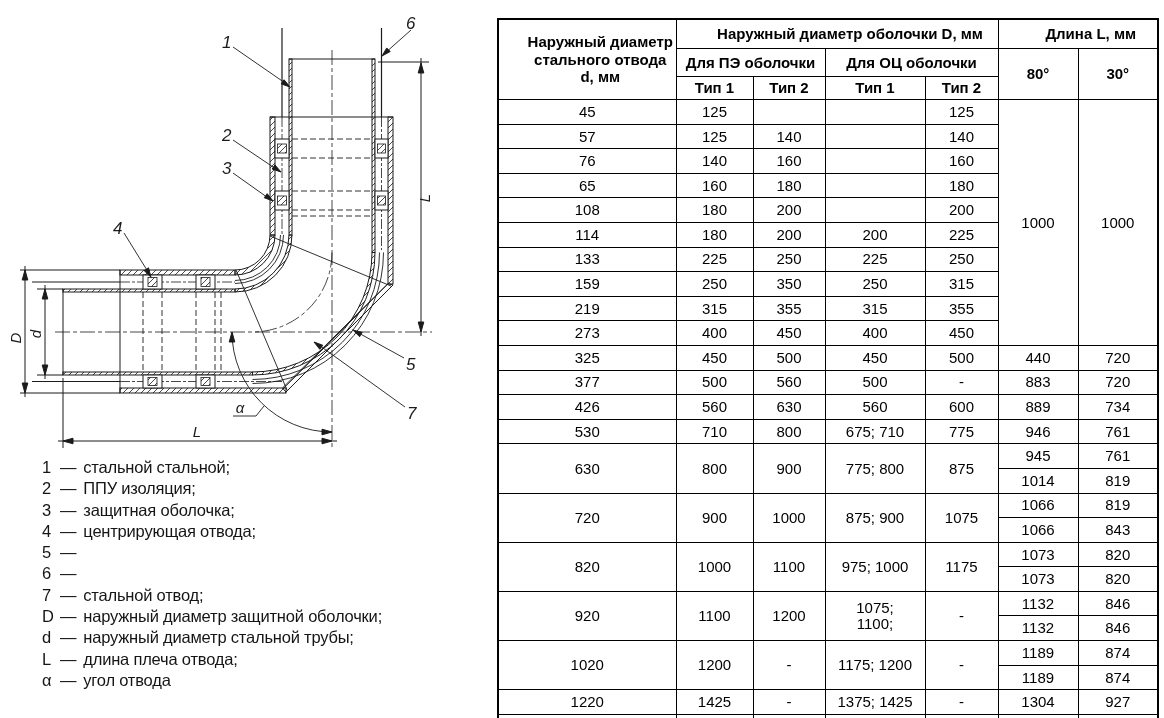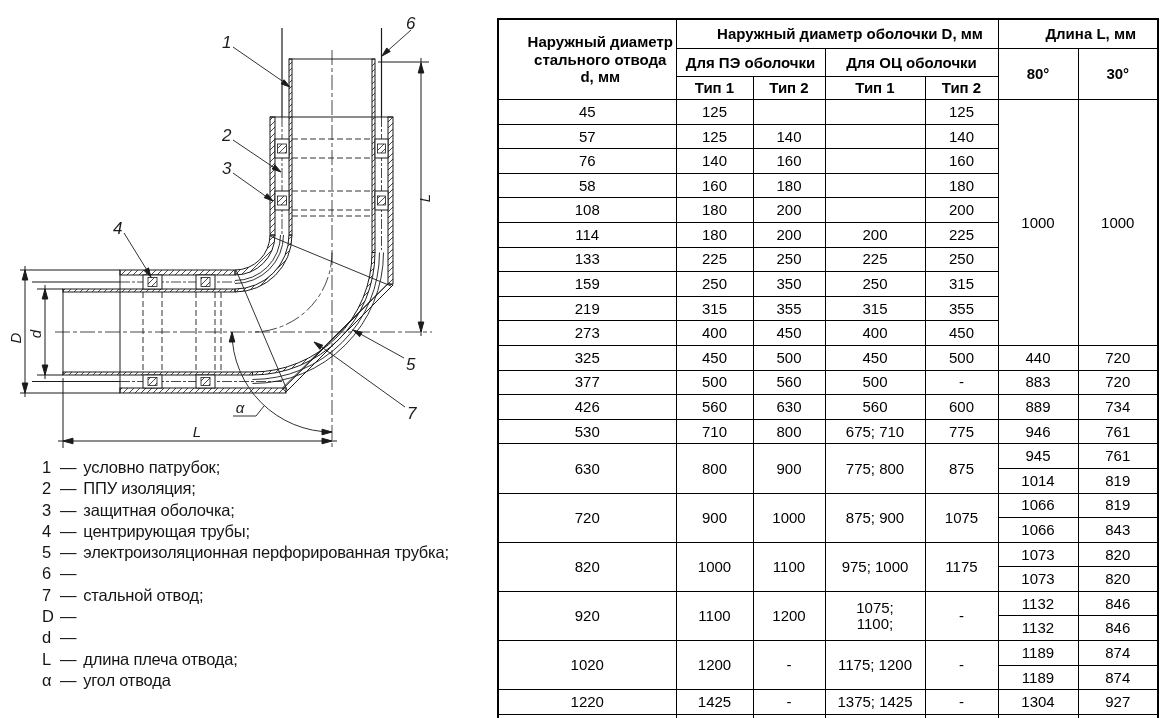--- a/index.html
+++ b/index.html
@@ -194,58 +194,59 @@
       <text class="dim" x="430" y="198" transform="rotate(-90 430 198)" text-anchor="middle">L</text>
       <text class="dim" x="240" y="413" text-anchor="middle">α</text>
     </g>
   </svg>
   </div>
 
   <div class="legend" id="legend">
       <div class="leg-line">
         <span class="leg-sym">1</span>
         <span class="leg-dash">—</span>
-        <span>условно патрубок;</span>
+        <span>стальной стальной;</span>
       </div>
       <div class="leg-line">
         <span class="leg-sym">2</span>
         <span class="leg-dash">—</span>
         <span>ППУ изоляция;</span>
       </div>
       <div class="leg-line">
         <span class="leg-sym">3</span>
         <span class="leg-dash">—</span>
         <span>защитная оболочка;</span>
       </div>
       <div class="leg-line">
         <span class="leg-sym">4</span>
         <span class="leg-dash">—</span>
-        <span>центрирующая трубы;</span>
+        <span>центрирующая отвода;</span>
       </div>
       <div class="leg-line">
         <span class="leg-sym">5</span>
         <span class="leg-dash">—</span>
-        <span>электроизоляционная перфорированная трубка;</span>
       </div>
       <div class="leg-line">
         <span class="leg-sym">6</span>
         <span class="leg-dash">—</span>
       </div>
       <div class="leg-line">
         <span class="leg-sym">7</span>
         <span class="leg-dash">—</span>
         <span>стальной отвод;</span>
       </div>
       <div class="leg-line">
         <span class="leg-sym">D</span>
         <span class="leg-dash">—</span>
+        <span>наружный диаметр защитной оболочки;</span>
       </div>
       <div class="leg-line">
         <span class="leg-sym">d</span>
         <span class="leg-dash">—</span>
+        <span>наружный диаметр стальной трубы;</span>
       </div>
       <div class="leg-line">
         <span class="leg-sym">L</span>
         <span class="leg-dash">—</span>
         <span>длина плеча отвода;</span>
       </div>
       <div class="leg-line">
         <span class="leg-sym">α</span>
         <span class="leg-dash">—</span>
         <span>угол отвода</span>
@@ -299,21 +300,21 @@
           <td>140</td>
         </tr>
         <tr>
           <td>76</td>
           <td>140</td>
           <td>160</td>
           <td></td>
           <td>160</td>
         </tr>
         <tr>
-          <td>58</td>
+          <td>65</td>
           <td>160</td>
           <td>180</td>
           <td></td>
           <td>180</td>
         </tr>
         <tr>
           <td>108</td>
           <td>180</td>
           <td>200</td>
           <td></td>

